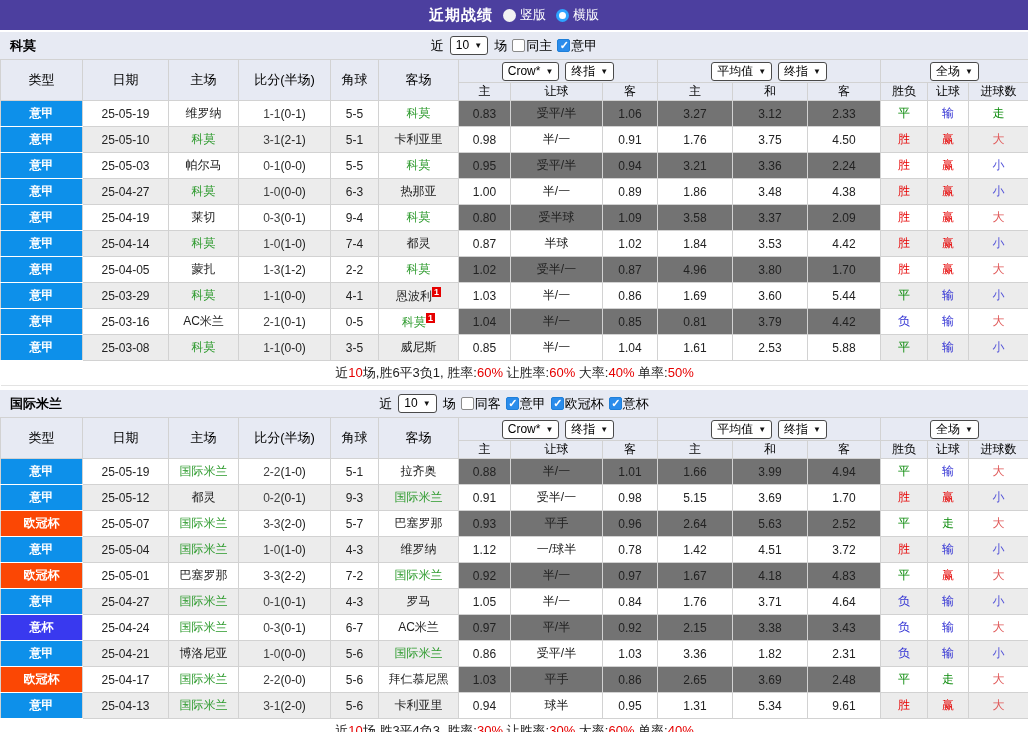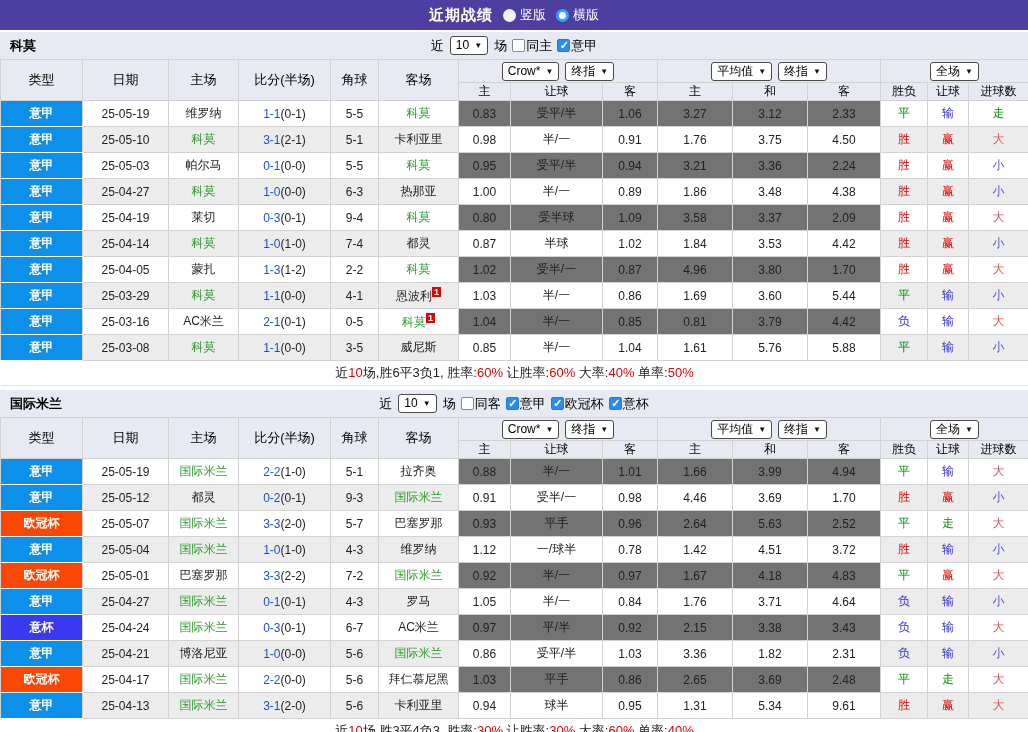--- a/index.html
+++ b/index.html
@@ -24,21 +24,21 @@
   thead th{background:#e7eaf3;font-weight:normal;font-size:13px;color:#000;}
   thead tr.hsel{height:23px;}
   thead tr.hsub th{height:15px;font-size:12px;}
   tbody tr{height:26px;}
   tbody tr.odd td{background:#fff;}
   tbody tr.odd td.oc{background:#737373;}
   tbody tr.even td{background:#ececec;}
   tbody tr.even td.oc{background:#fff;}
   td.type{color:#fff;font-weight:bold;font-size:12px;border-top:1px solid #fff;border-bottom:1px solid #fff;}
   .t-green{color:#2c9a2c;}
-  .score-r{color:#1d4ed8;}
+  .score-r{color:#404040;}
   .badge{background:#e60000;color:#fff;font-size:9px;font-weight:bold;padding:0 2px;line-height:10px;}
   tfoot td{height:24px;font-size:13px;background:#fff;border-left:none;border-right:none;border-top:1px solid #d2d2d2;border-bottom:1px solid #e3e3e3;}
   tfoot span{margin:0;}
 </style>
 </head>
 <body>
 
 <div class="topbar">
   <span class="title">近期战绩</span>
   <label class="rlabel">
@@ -286,21 +286,21 @@
           <td class="type" style="background: rgb(13, 144, 234);">意甲</td>
           <td>25-03-08</td>
           <td><span class="t-green">科莫</span></td>
           <td><span class="score-r">1-1</span><span>(0-0)</span></td>
           <td>3-5</td>
           <td><span class="">威尼斯</span></td>
           <td class="oc">0.85</td>
           <td class="oc">半/一</td>
           <td class="oc">1.04</td>
           <td class="oc">1.61</td>
-          <td class="oc">5.76</td>
+          <td class="oc">2.53</td>
           <td class="oc">5.88</td>
           <td style="color: rgb(10, 138, 10);">平</td>
           <td style="color: rgb(47, 47, 211);">输</td>
           <td style="color: rgb(83, 83, 216);">小</td>
         </tr>
       </tbody>
       <tfoot>
         <tr>
           <td colspan="15"><span style="color: rgb(34, 34, 34);">近</span><span style="color: rgb(230, 0, 0);">10</span><span style="color: rgb(34, 34, 34);">场,胜6平3负1, 胜率:</span><span style="color: rgb(230, 0, 0);">60%</span><span style="color: rgb(34, 34, 34);"> 让胜率:</span><span style="color: rgb(230, 0, 0);">60%</span><span style="color: rgb(34, 34, 34);"> 大率:</span><span style="color: rgb(230, 0, 0);">40%</span><span style="color: rgb(34, 34, 34);"> 单率:</span><span style="color: rgb(230, 0, 0);">50%</span></td>
         </tr>
@@ -412,21 +412,21 @@
         <tr class="even">
           <td class="type" style="background: rgb(13, 144, 234);">意甲</td>
           <td>25-05-12</td>
           <td><span class="">都灵</span></td>
           <td><span class="score-r">0-2</span><span>(0-1)</span></td>
           <td>9-3</td>
           <td><span class="t-green">国际米兰</span></td>
           <td class="oc">0.91</td>
           <td class="oc">受半/一</td>
           <td class="oc">0.98</td>
-          <td class="oc">4.46</td>
+          <td class="oc">5.15</td>
           <td class="oc">3.69</td>
           <td class="oc">1.70</td>
           <td style="color: rgb(230, 0, 0);">胜</td>
           <td style="color: rgb(230, 0, 0);">赢</td>
           <td style="color: rgb(83, 83, 216);">小</td>
         </tr>
         <tr class="odd">
           <td class="type" style="background: rgb(251, 71, 4);">欧冠杯</td>
           <td>25-05-07</td>
           <td><span class="t-green">国际米兰</span></td>

